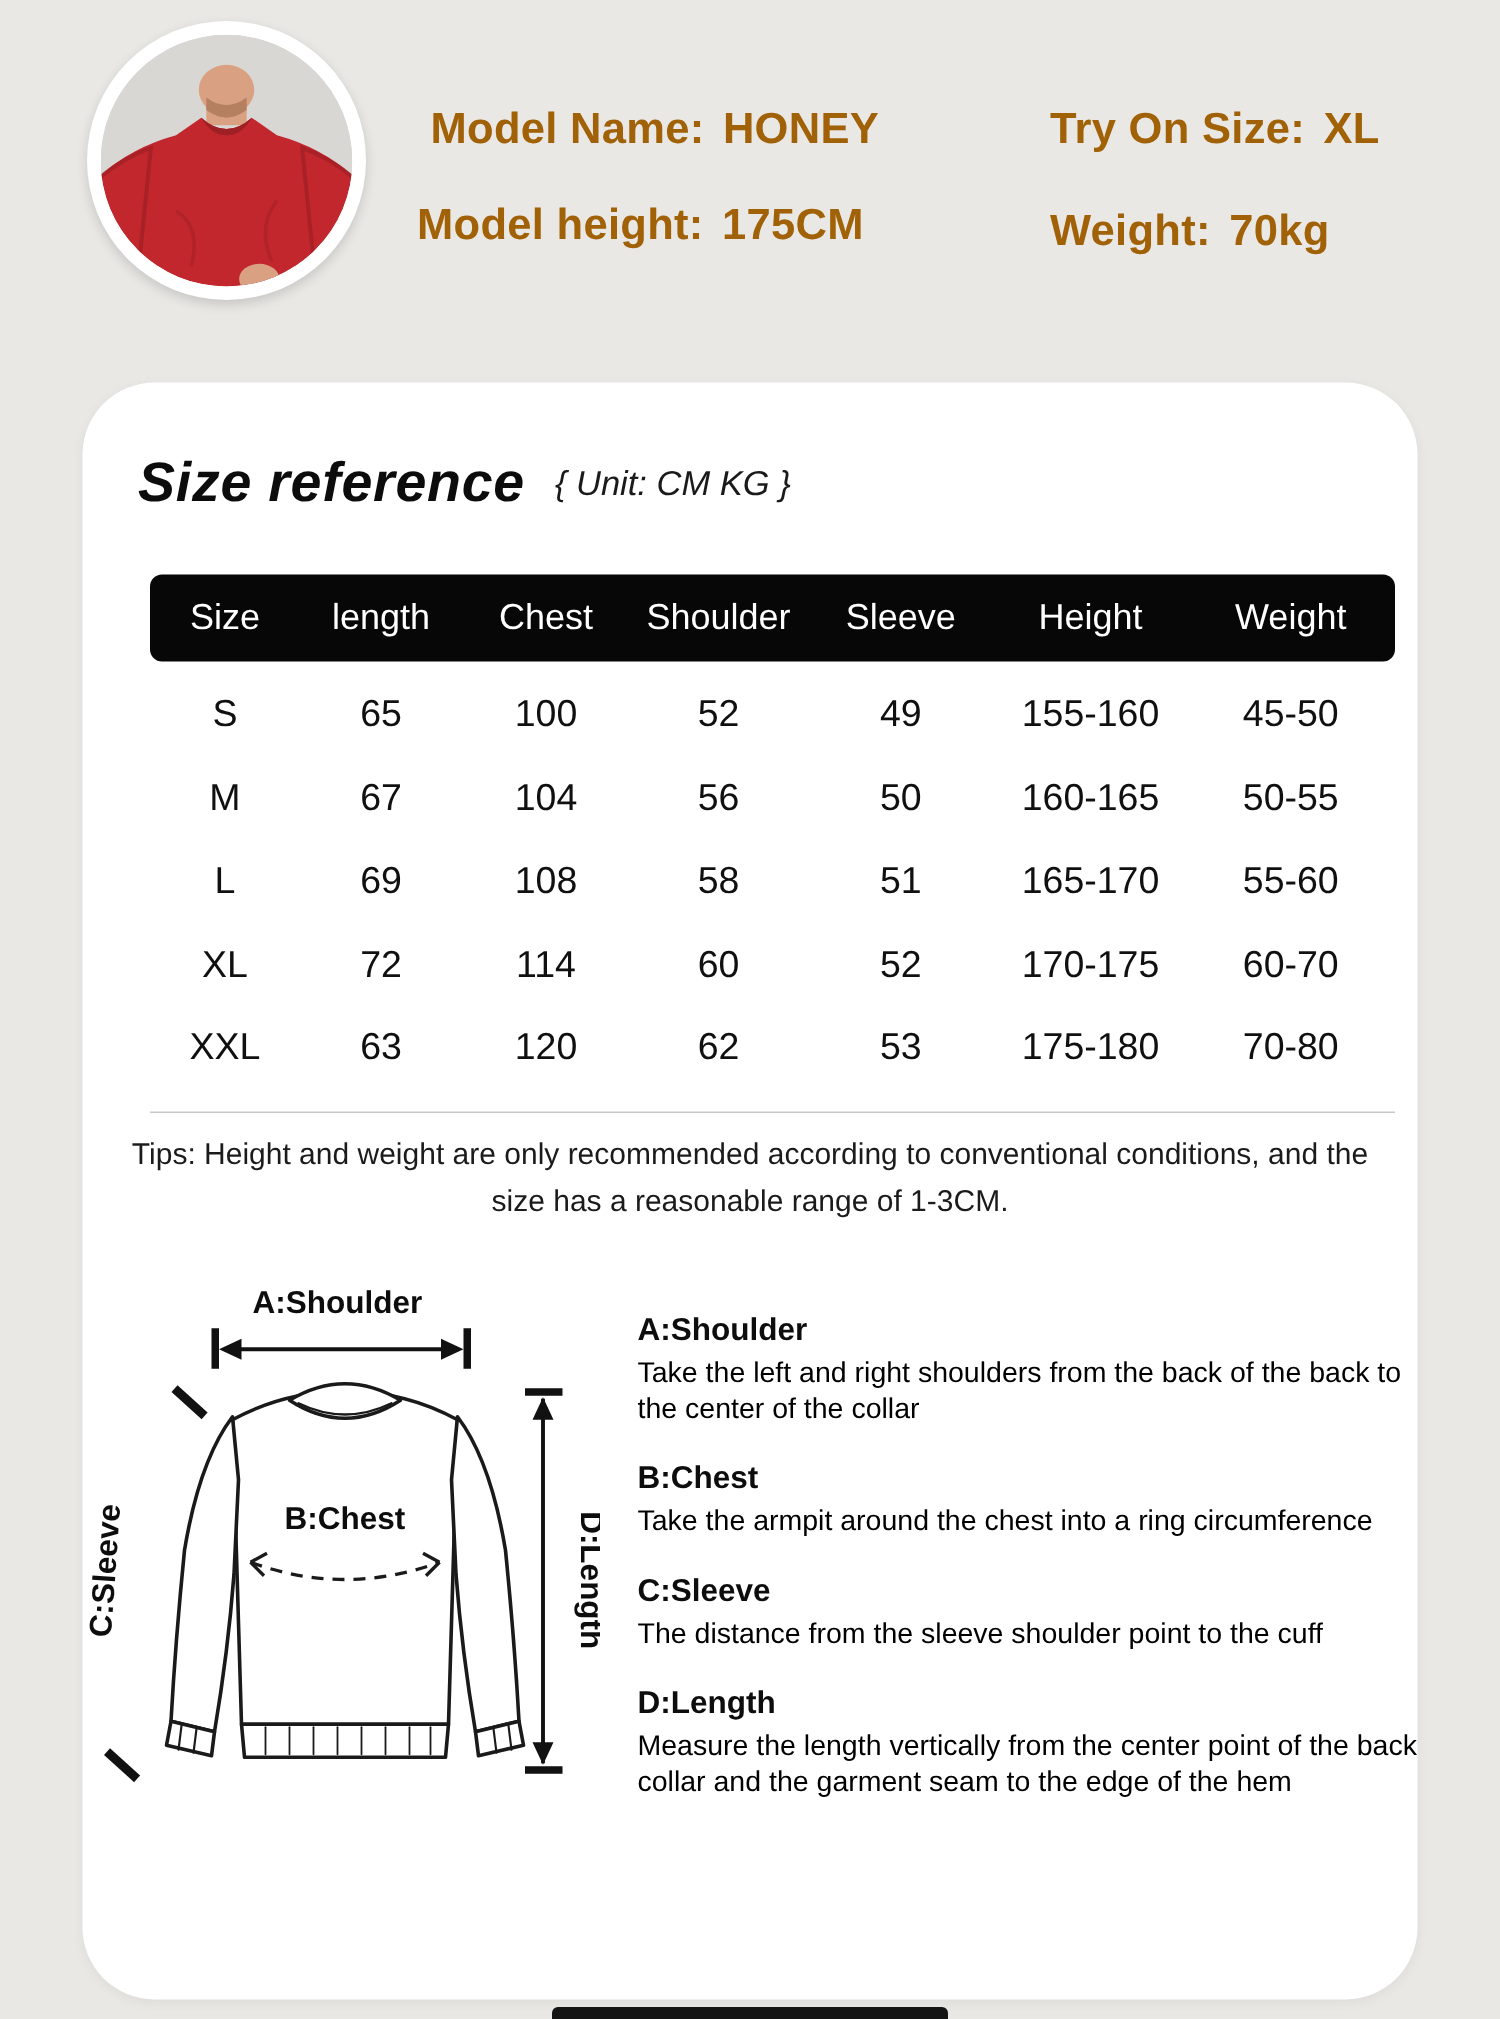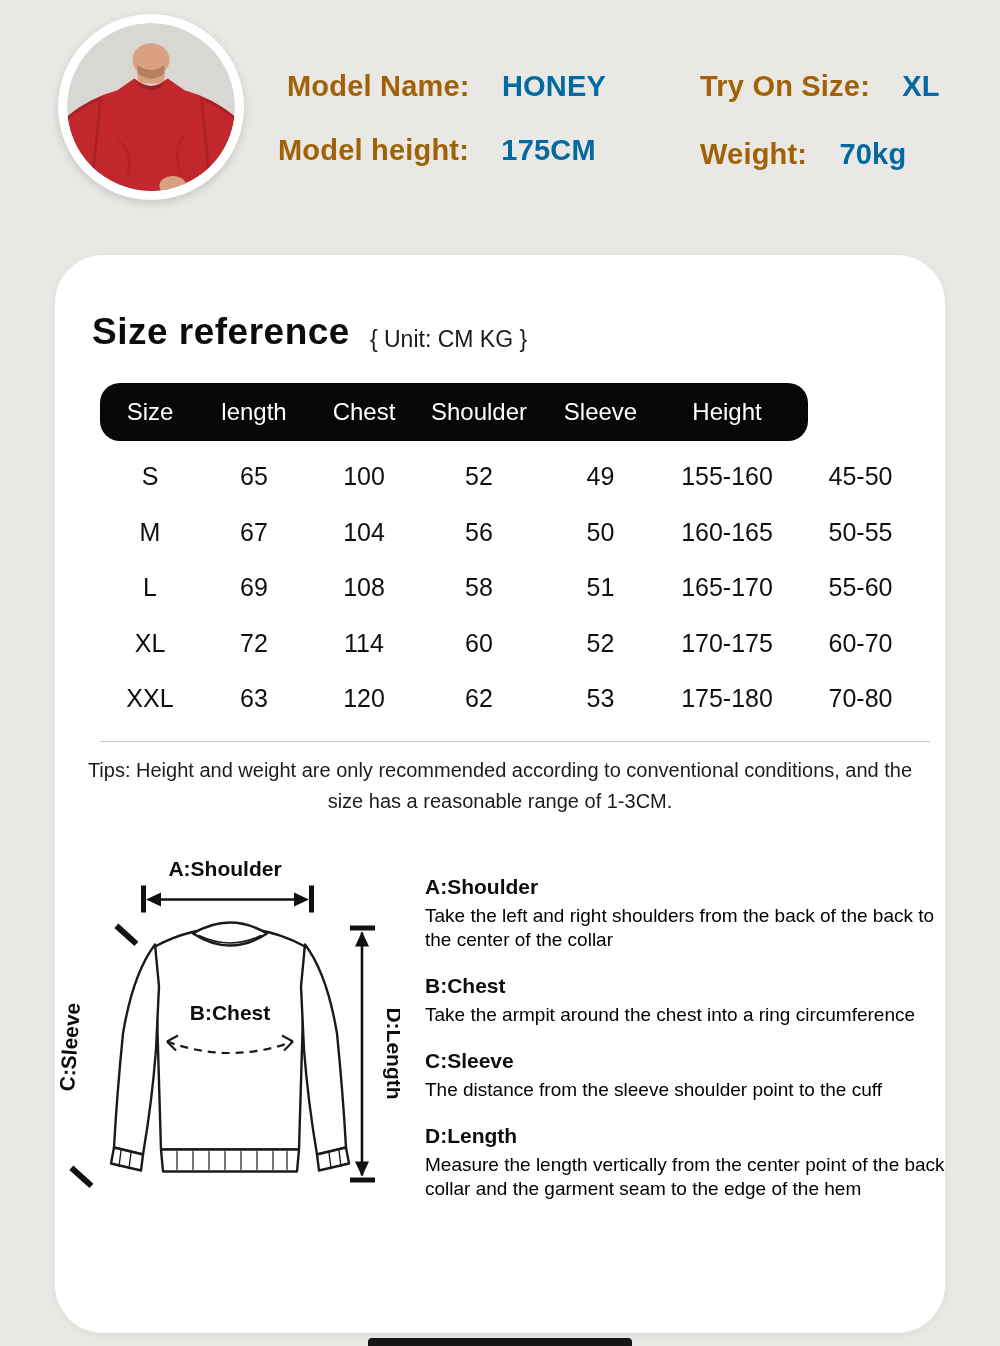--- a/index.html
+++ b/index.html
@@ -17,41 +17,41 @@
   
   .model-photo {
     position:absolute; left:58px; top:14px; width:186px; height:186px;
     border-radius:50%; background:#fff; padding:9px;
     box-shadow:0 3px 8px rgba(0,0,0,.15);
   }
   .model-photo svg { width:100%; height:100%; border-radius:50%; display:block; }
 
   .hline { position:absolute; font-size:29px; font-weight:700; letter-spacing:.2px; white-space:nowrap; }
   .hline .lbl { color:#a16207; }
-  .hline .val { color:#0369a1; margin-left:24px; }
+  .hline .val { color:#a16207; margin-left:4px; }
   .h-name   { left:287px; top:70px; }
   .h-tryon  { left:700px; top:70px; }
   .h-height { left:278px; top:134px; }
   .h-weight { left:700px; top:138px; }
 
   
   .card {
     position:absolute; left:55px; top:255px; width:890px; height:1078px;
     background:#ffffff; border-radius:48px;
     box-shadow:0 2px 8px rgba(0,0,0,.05);
   }
-  .card-title-row { position:absolute; left:37px; top:56px; display:flex; align-items:flex-end; }
+  .card-title-row { position:absolute; left:37px; top:46px; display:flex; align-items:center;font-style:italic; }
   .card-title { font-size:37px; font-weight:800; color:#0c0c0c; letter-spacing:.5px; }
   .card-unit  { font-size:23px; font-weight:400; color:#1a1a1a; margin-left:20px; }
 
   
   .size-grid { display:grid; grid-template-columns:100px 108px 112px 118px 125px 128px 139px; }
   .thead {
-    position:absolute; left:45px; top:128px; width:708px; height:58px;
-    background:#070707; border-radius:20px; color:#fff;
+    position:absolute; left:45px; top:128px; width:830px; height:58px;
+    background:#070707; border-radius:8px; color:#fff;
     align-items:center;
   }
   .thead-cell { text-align:center; font-size:24px; font-weight:500; }
   .tbody { position:absolute; left:45px; top:194px; width:830px; }
   .trow { height:55.5px; align-items:center; }
   .tcell { text-align:center; font-size:25px; color:#101010; }
 
   .divider { position:absolute; left:45px; top:486px; width:830px; height:1px; background:#c9c9c9; }
 
   .tips {

